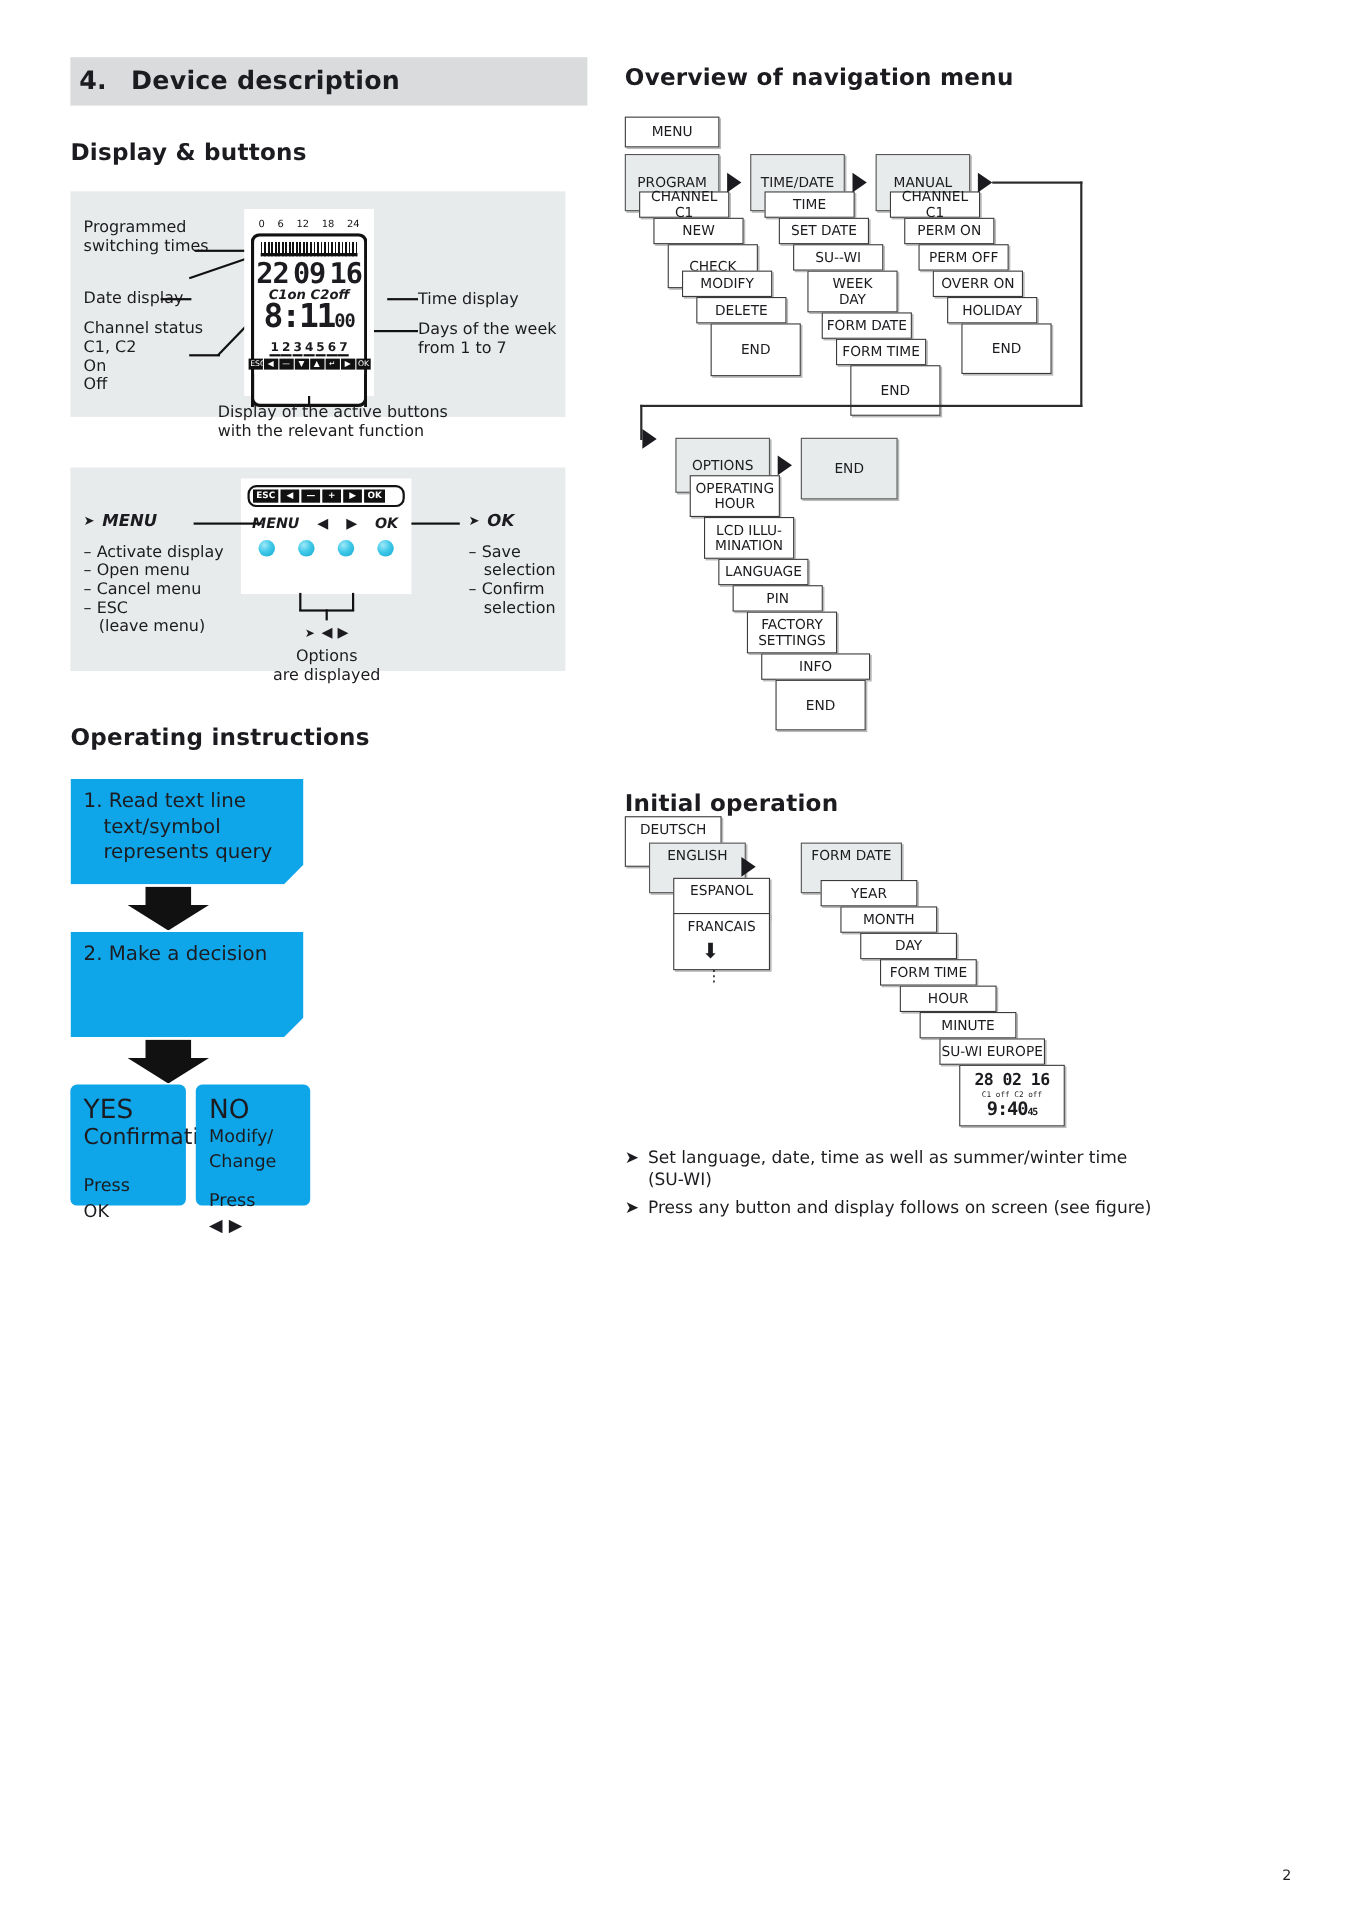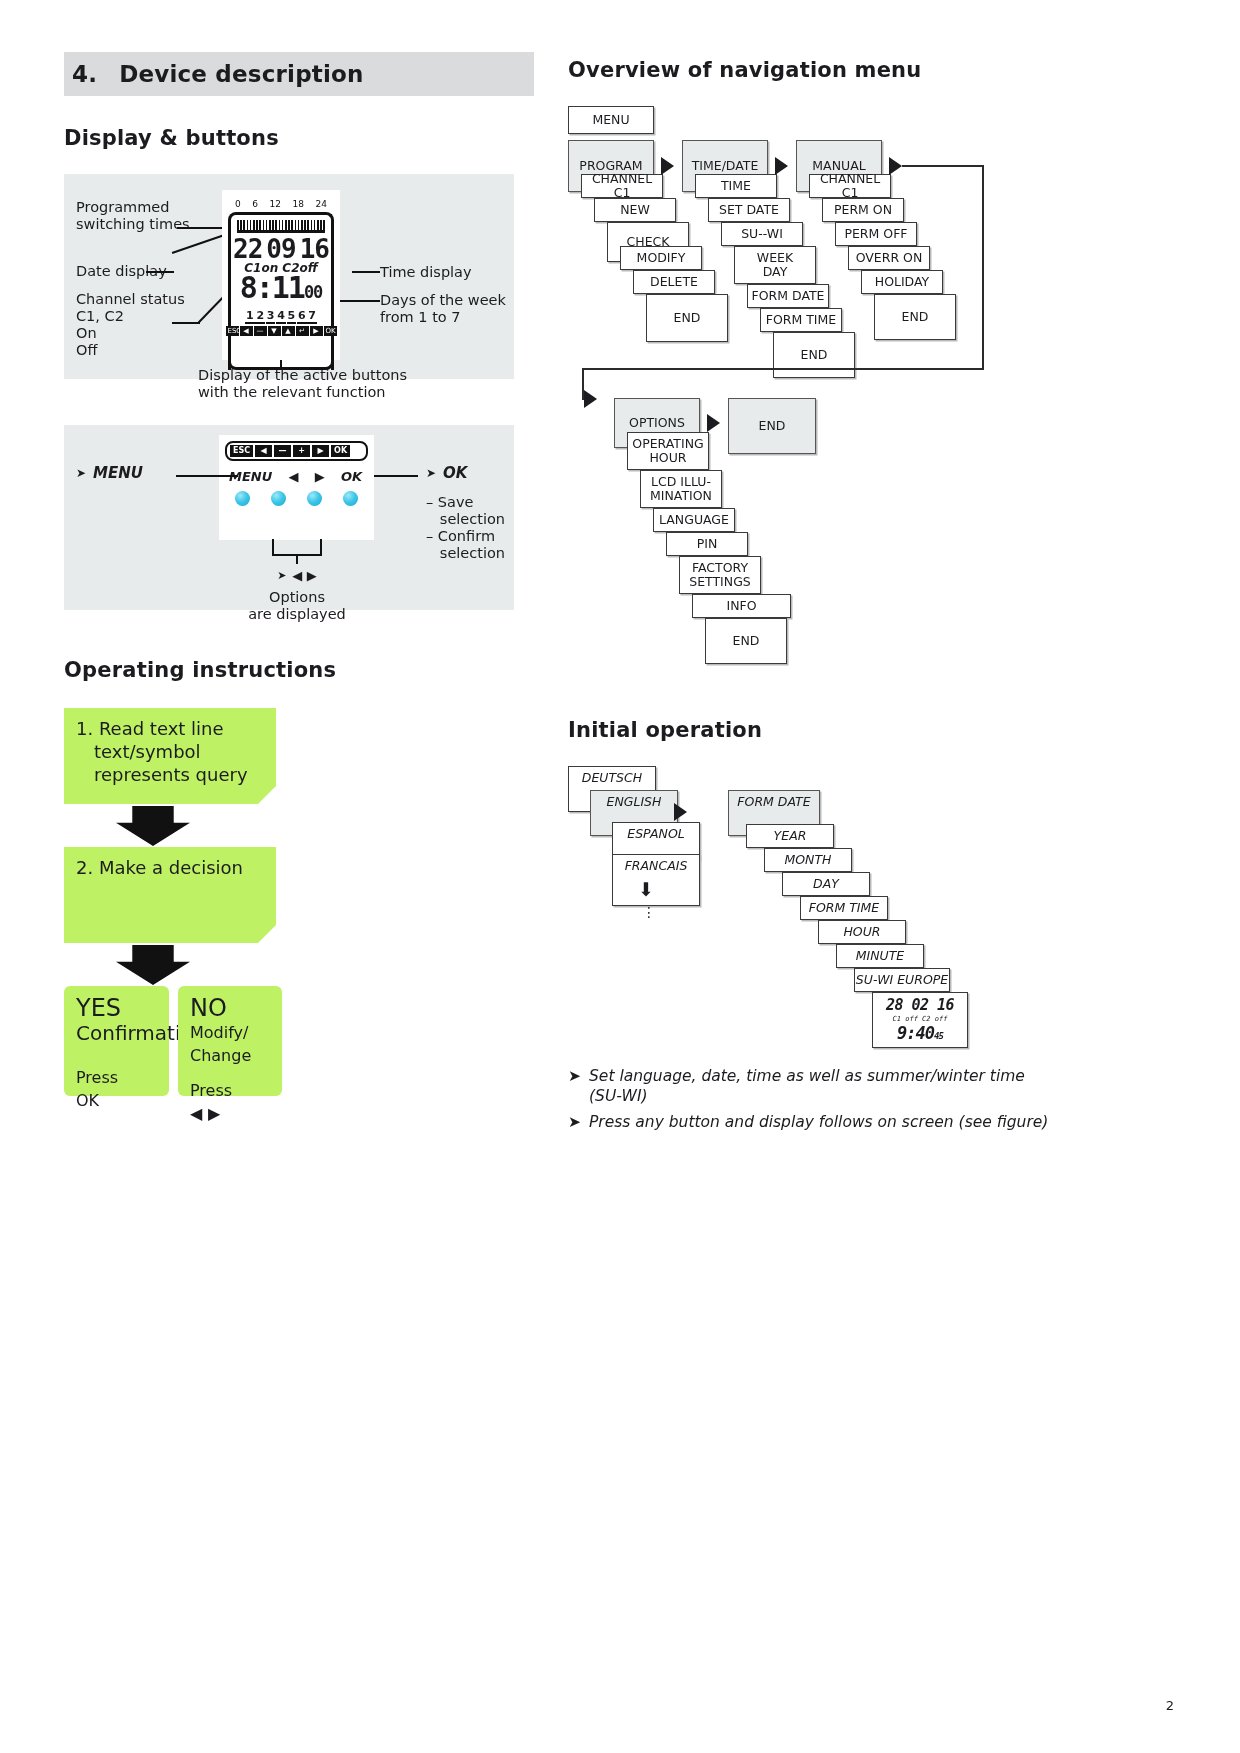--- a/index.html
+++ b/index.html
@@ -107,21 +107,21 @@
   }
   .btnrow { display:flex; justify-content: space-between; }
   .btnlabel { font-size: 13px; font-weight: bold; font-style: italic; }
   .dot {
     width: 15px; height: 15px; border-radius: 50%;
     background: radial-gradient(circle at 35% 30%, #9fe8f8 0%, #3fc8e8 45%, #16a8cf 100%);
   }
 
   
   .flowbox {
-    background:#bef264; position:absolute;
+    background:#0ea5e9; position:absolute;
     font-size: 18px; line-height: 23px;
     padding: 9px 12px;
   }
   .clipcorner { clip-path: polygon(0 0, 100% 0, 100% calc(100% - 18px), calc(100% - 18px) 100%, 0 100%); }
   .bigarrow {
     position:absolute; width: 74px; height: 40px; background:#111;
     clip-path: polygon(22% 0, 78% 0, 78% 42%, 100% 42%, 50% 100%, 0 42%, 22% 42%);
   }
 
   
@@ -264,20 +264,27 @@
           <div class="dot"></div>
           <div class="dot"></div>
         </div>
       </div>
 
       <div style="position:absolute;left:12px;top:39px;">
         <div style="display:flex;gap:7px;align-items:center;">
           <span style="font-size:12px;">➤</span>
           <span class="btnlabel" style="font-size:15px;">MENU</span>
         </div>
+        <div class="lbl" style="margin-top:12px;">
+          <div>– Activate display</div>
+          <div>– Open menu</div>
+          <div>– Cancel menu</div>
+          <div>– ESC</div>
+          <div style="white-space:pre;">   (leave menu)</div>
+        </div>
       </div>
       <div class="leader" style="left:112px;top:50px;width:62px;height:1.6px;"></div>
 
       <div style="position:absolute;left:362px;top:39px;">
         <div style="display:flex;gap:7px;align-items:center;">
           <span style="font-size:12px;">➤</span>
           <span class="btnlabel" style="font-size:15px;">OK</span>
         </div>
         <div class="lbl" style="margin-top:12px;">
           <div>– Save</div>
@@ -399,21 +406,21 @@
       <div class="mbox" style="left:85px;top:110px;width:82px;height:24px;">LANGUAGE</div>
       <div class="mbox" style="left:98px;top:134px;width:82px;height:24px;">PIN</div>
       <div class="mbox" style="left:111px;top:158px;width:82px;height:38px;white-space:pre-line;"><span>FACTORY
 SETTINGS</span></div>
       <div class="mbox" style="left:124px;top:196px;width:99px;height:24px;">INFO</div>
       <div class="mbox" style="left:137px;top:220px;width:82px;height:46px;">END</div>
     </div>
 
     <div class="h2" style="margin-top:30px;font-size:21px;">Initial operation</div>
 
-    <div style="position:relative;margin-top:24px;height:400px;font-style:italic;">
+    <div style="position:relative;height:400px;">
 
       <div class="mbox" style="left:0;top:0;width:88px;height:46px;align-items:flex-start;padding-top:4px;">DEUTSCH</div>
       <div class="mbox shaded" style="left:22px;top:24px;width:88px;height:46px;align-items:flex-start;padding-top:4px;">ENGLISH</div>
       <div class="mbox" style="left:44px;top:56px;width:88px;height:38px;align-items:flex-start;padding-top:4px;">ESPANOL</div>
       <div class="mbox" style="left:44px;top:88px;width:88px;height:52px;align-items:flex-start;padding-top:4px;">FRANCAIS</div>
       <div style="position:absolute;left:70px;top:115px;font-size:19px;line-height:16px;">⬇</div>
       <div style="position:absolute;left:74px;top:138px;font-size:14px;">⋮</div>
 
       <div class="tri" style="left:106px;top:37px;"></div>
 

